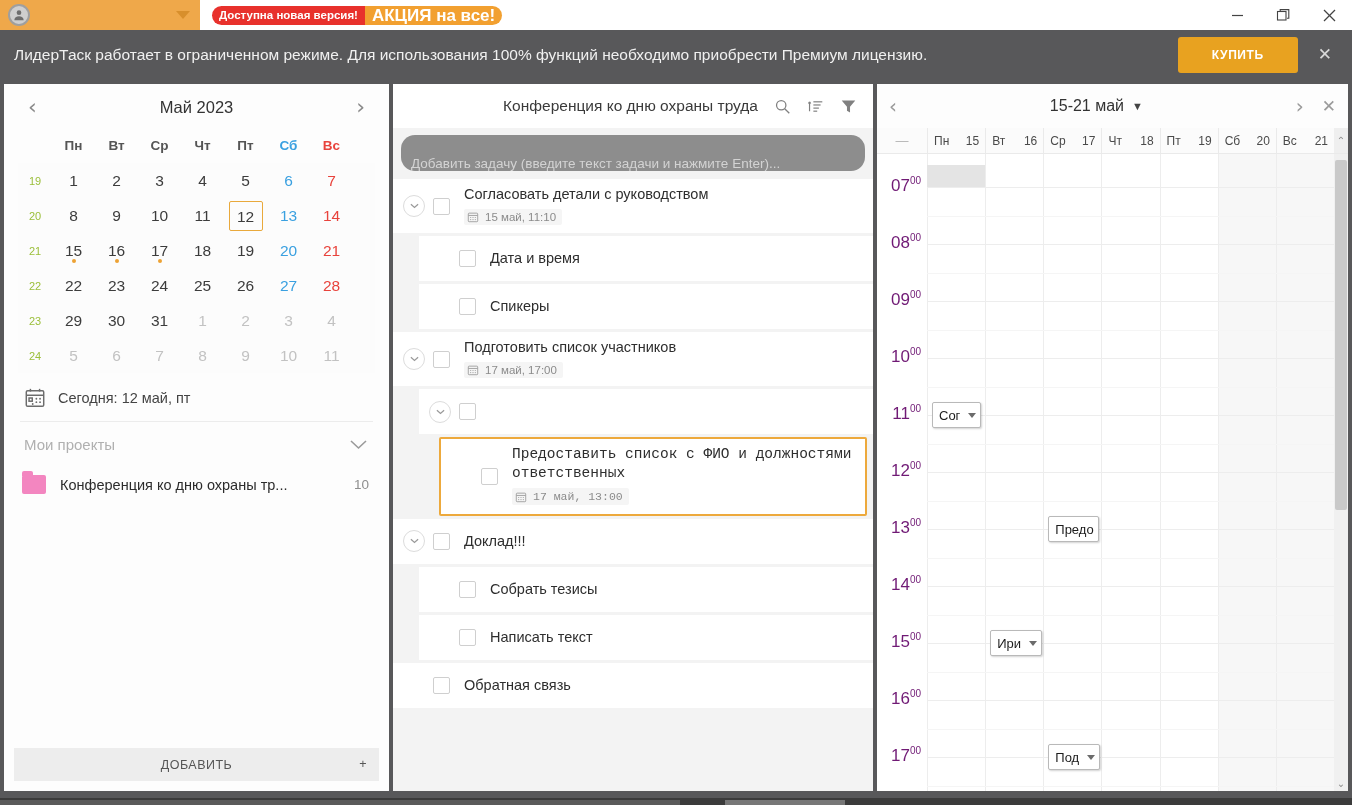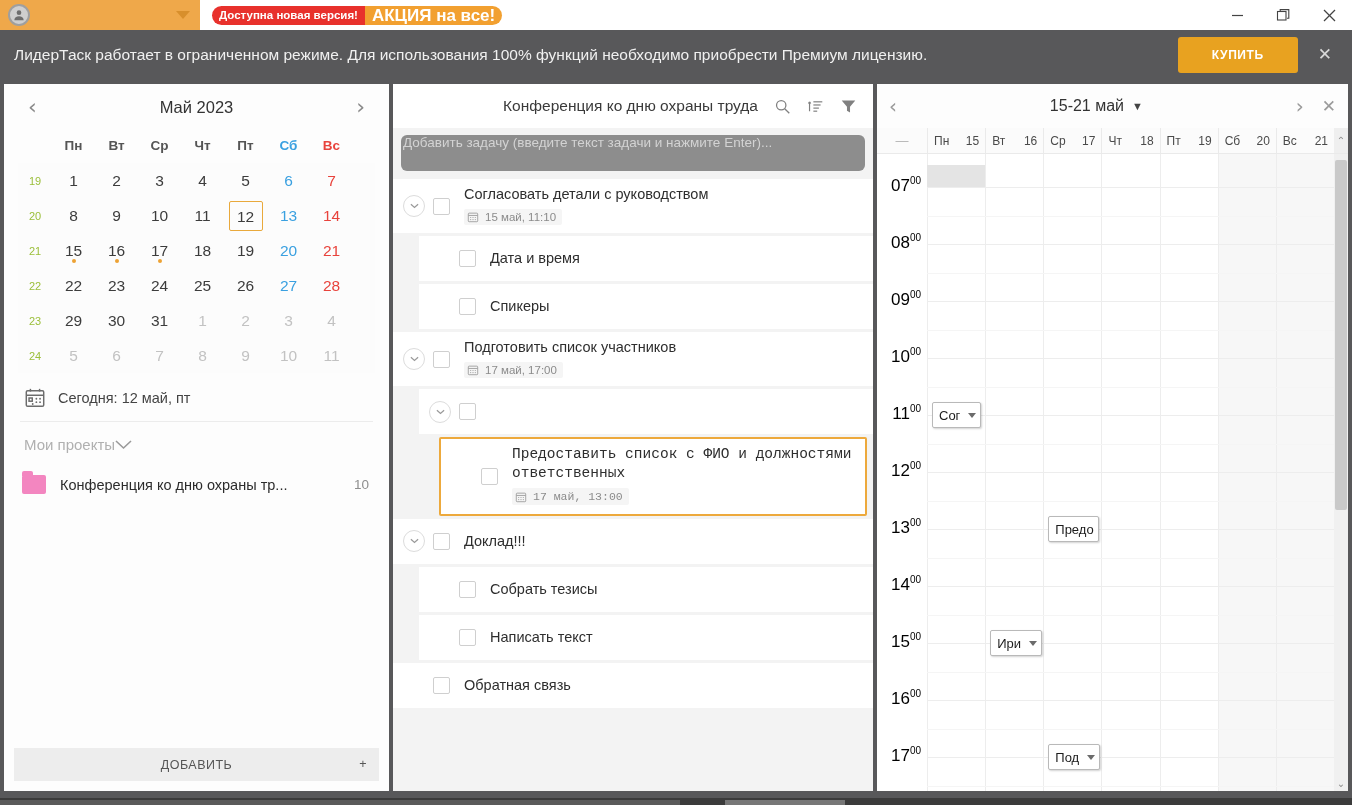--- a/index.html
+++ b/index.html
@@ -101,21 +101,21 @@
   }
   .dot { position: absolute; bottom: -3px; left: 50%; transform: translateX(-50%);
     width: 4px; height: 4px; border-radius: 50%; background: #eda234; }
 
   .today-row {
     display: flex; align-items: center; gap: 12px;
     padding: 14px 20px 12px 20px; font-size: 14.5px; color: #444;
   }
   .divider { height: 1px; background: #ececec; margin: 0 16px; }
   .projects-head {
-    display: flex; align-items: center; 
+    display: flex; align-items: center; justify-content: space-between;
     padding: 14px 22px 12px 20px;
   }
   .projects-label { font-size: 15px; color: #b0b0b0; }
   .project-row {
     display: flex; align-items: center; gap: 14px; padding: 10px 20px 10px 18px;
     cursor: pointer;
   }
   .folder {
     width: 24px; height: 19px; background: #f386c0; border-radius: 2px;
     position: relative; flex: 0 0 auto;
@@ -141,22 +141,22 @@
     display: flex; flex-direction: column; position: relative;
   }
   .tasks-head {
     background: #fff; height: 44px; display: flex; align-items: center;
     justify-content: flex-end; gap: 16px; padding: 12px 16px;
   }
   .tasks-title { font-size: 15.5px; color: #3a3a3a; }
   .ticon { color: #808080; display: flex; align-items: center; cursor: pointer; }
   .addtask-wrap { padding: 7px 8px 5px 8px; }
   .addtask {
-    background: #8d8d8d; height: 36px; display: flex; align-items: flex-start;
-    padding: 0 2px; border-radius: 6px;
+    background: #8d8d8d; height: 36px; display: flex; align-items: flex-end;
+    padding: 0 10px; border-radius: 14px;
   }
   .addtask span { color: #d3d3d3; font-size: 13.5px; }
 
   .tlist { flex: 1; overflow: hidden; }
   .trow {
     background: #fff; display: flex; align-items: center; min-height: 45px;
     padding: 6px 10px; position: relative; cursor: pointer;
   }
   .trow.sub { margin-left: 26px; }
   .trow.sel {
@@ -208,21 +208,21 @@
     padding: 0 6px; border-left: 1px solid #eaeaea; font-size: 12px; color: #4a4a4a;
   }
   .dc-scroll-top {
     width: 14px; flex: 0 0 auto; display: flex; align-items: center;
     justify-content: center; color: #8d8d8d; font-size: 10px; background: #efefef;
   }
 
   .cal-body { flex: 1; display: flex; position: relative; overflow: hidden; }
   .hours { width: 50px; flex: 0 0 auto; position: relative; }
   .hourlbl {
-    position: absolute; right: 6px; color: #000000; font-size: 17px;
+    position: absolute; right: 6px; color: #701a75; font-size: 17px;
     font-family: "Liberation Sans", sans-serif;
     text-align: center;
   }
   .hourlbl sup { font-size: 10px; vertical-align: super; }
   .grid-area { flex: 1; position: relative; }
   .daycol {
     position: absolute; top: 0; bottom: 0; border-left: 1px solid #ededed;
   }
   .daycol.weekend { background: #f7f7f7; }
   .hline { position: absolute; left: 0; right: 0; height: 1px; background: #ededed; }

